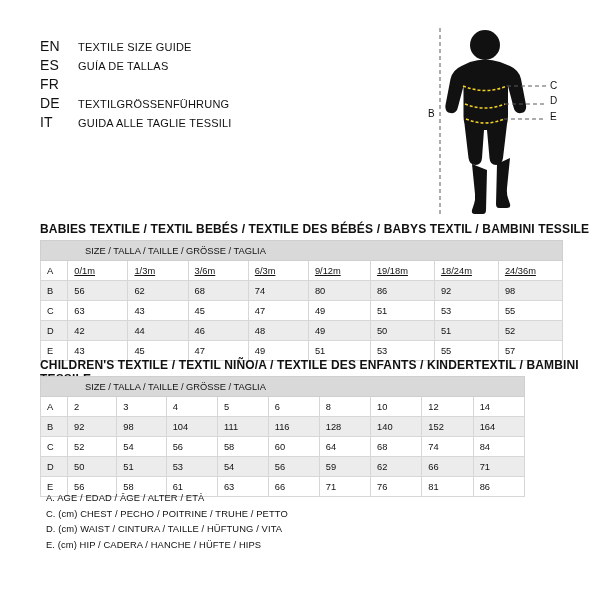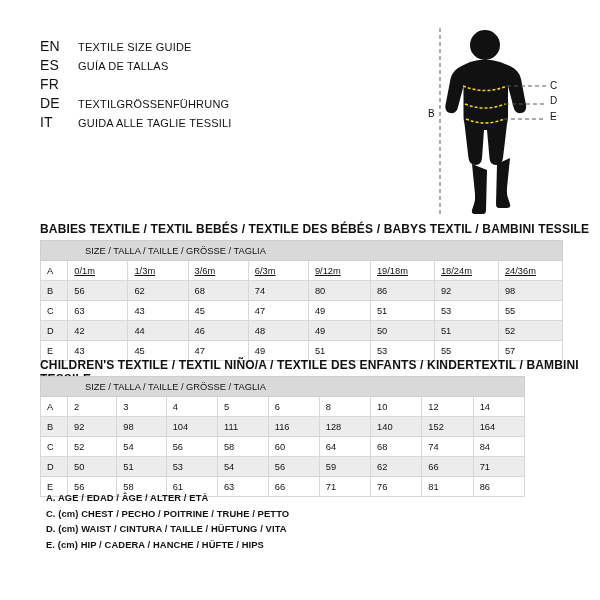--- a/index.html
+++ b/index.html
@@ -103,21 +103,21 @@
   
   .legend {
     position: absolute;
     left: 46px;
     top: 490px;
     font-size: 9.4px;
     line-height: 15.6px;
     letter-spacing: .1px;
     color: #111;
   }
-  .legend div { white-space: nowrap; font-weight: bold; }
+  .legend div { white-space: nowrap; }
 
   
 </style>
 </head>
 <body>
 
 <div class="page">
 
   <div class="header">
     <div class="lang-row">

